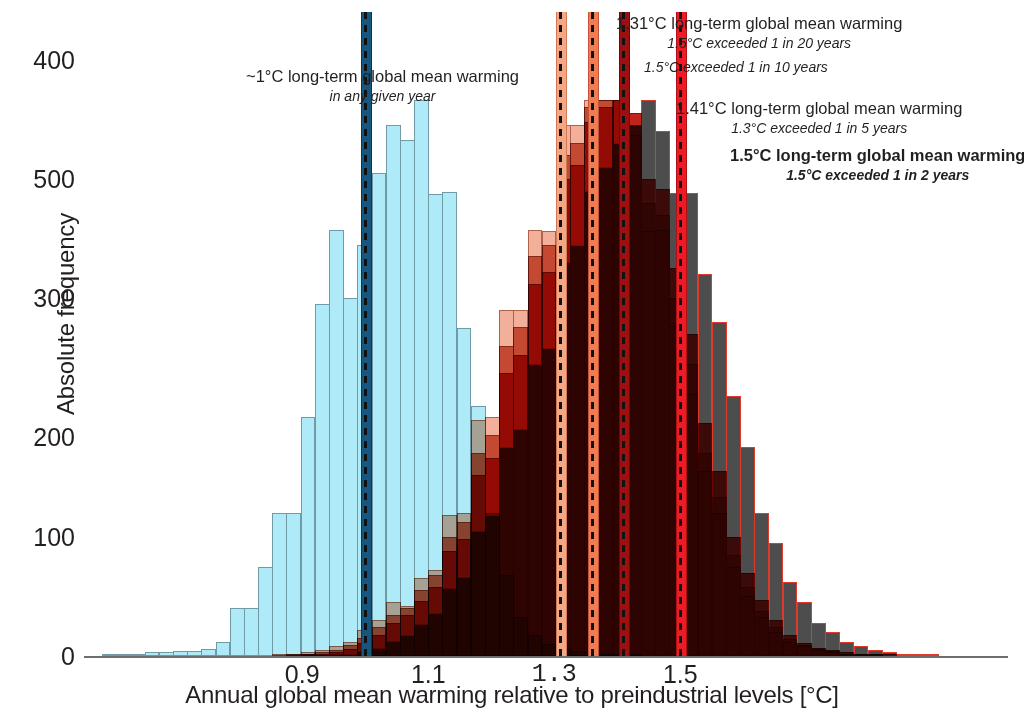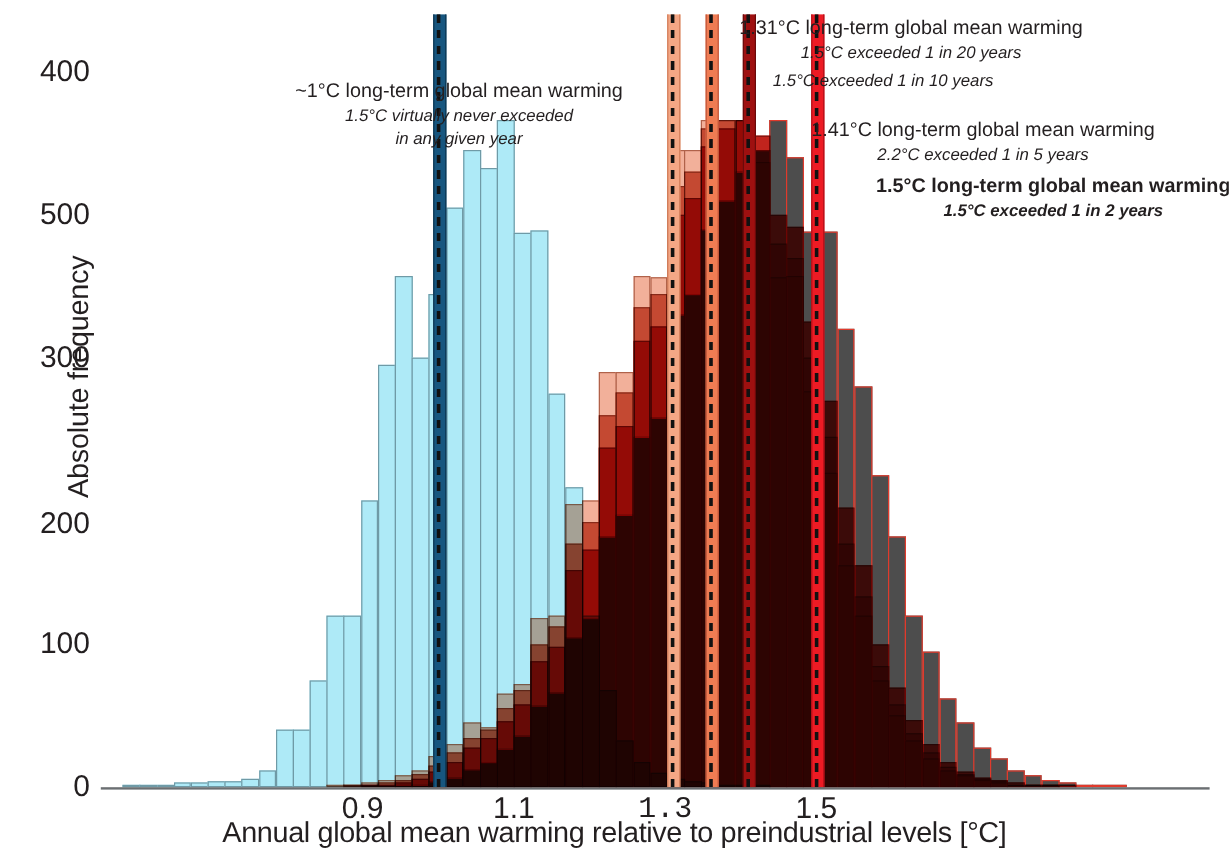--- a/index.html
+++ b/index.html
@@ -318,36 +318,35 @@
   <div id="xticks">
       <div class="xtick" style="left: 302.247px;">0.9</div>
       <div class="xtick" style="left: 428.274px;">1.1</div>
       <div class="xtick" style="left: 554.301px; font-family: Liberation Mono, monospace;">1.3</div>
       <div class="xtick" style="left: 680.329px;">1.5</div>
     </div>
   <div class="xlabel">Annual global mean warming relative to preindustrial levels [°C]</div>
 
   <div class="anno" id="anno-1c" style="left:246px;top:66px;">
     <div class="t1">~1°C long-term global mean warming</div>
-    <div class="t2">1.5°C virtually never exceeded</div>
     <div class="t2">in any given year</div>
   </div>
 
   <div class="anno" id="anno-131c" style="left:616px;top:13px;">
     <div class="t1">1.31°C long-term global mean warming</div>
     <div class="t2">1.5°C exceeded 1 in 20 years</div>
   </div>
 
   <div class="anno" id="anno-136c" style="left:644px;top:58px;">
     <div class="t2">1.5°C exceeded 1 in 10 years</div>
   </div>
 
   <div class="anno" id="anno-141c" style="left:676px;top:98px;">
     <div class="t1">1.41°C long-term global mean warming</div>
-    <div class="t2">2.2°C exceeded 1 in 5 years</div>
+    <div class="t2">1.3°C exceeded 1 in 5 years</div>
   </div>
 
   <div class="anno bold" id="anno-15c" style="left:730px;top:145px;">
     <div class="t1">1.5°C long-term global mean warming</div>
     <div class="t2">1.5°C exceeded 1 in 2 years</div>
   </div>
 
 </div>
 
 </body></html>

